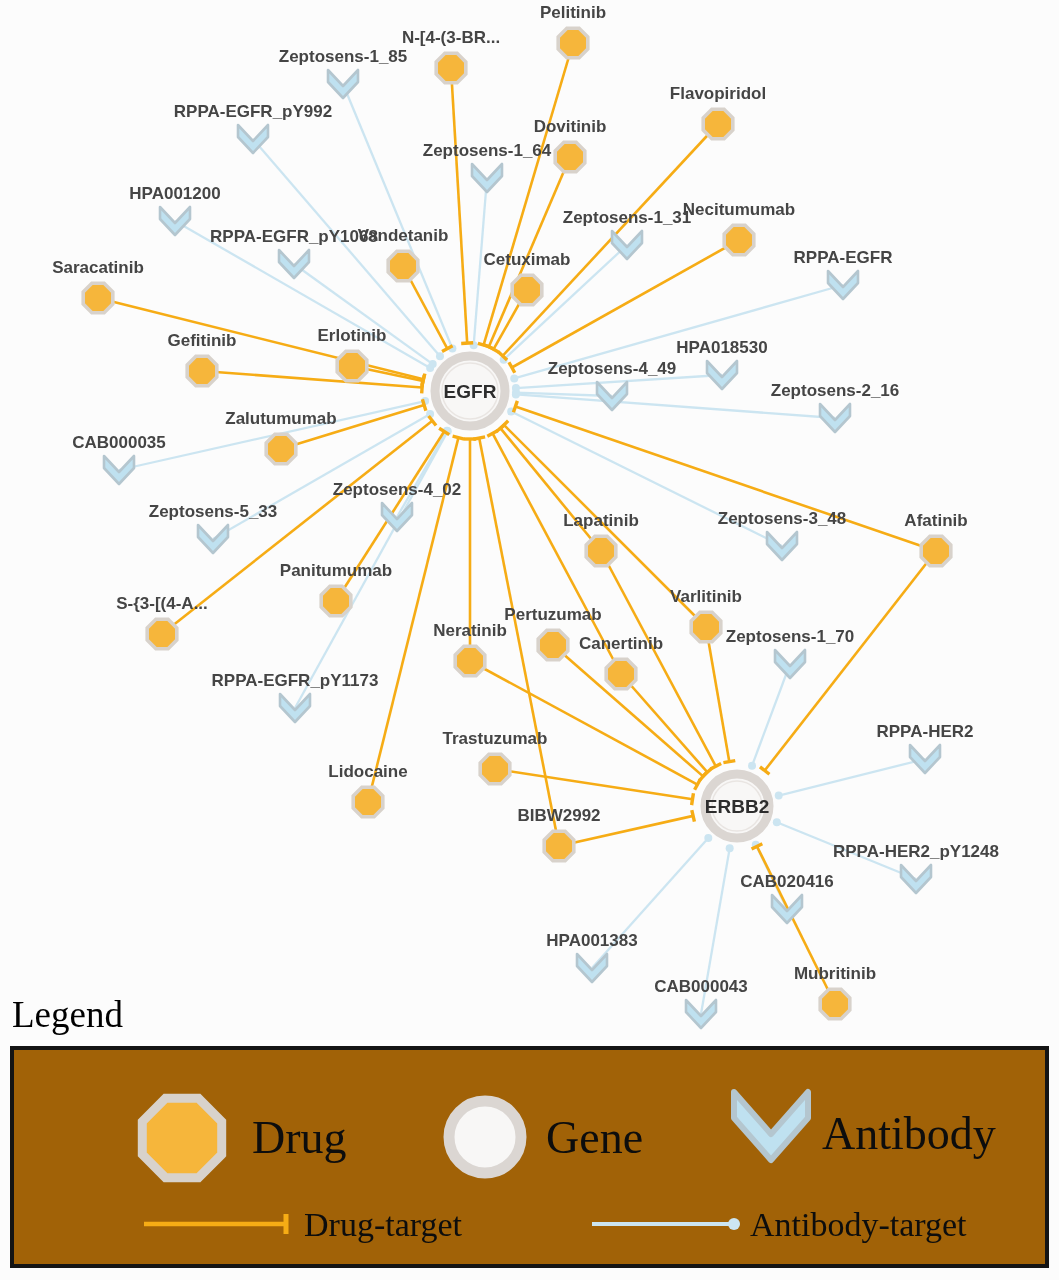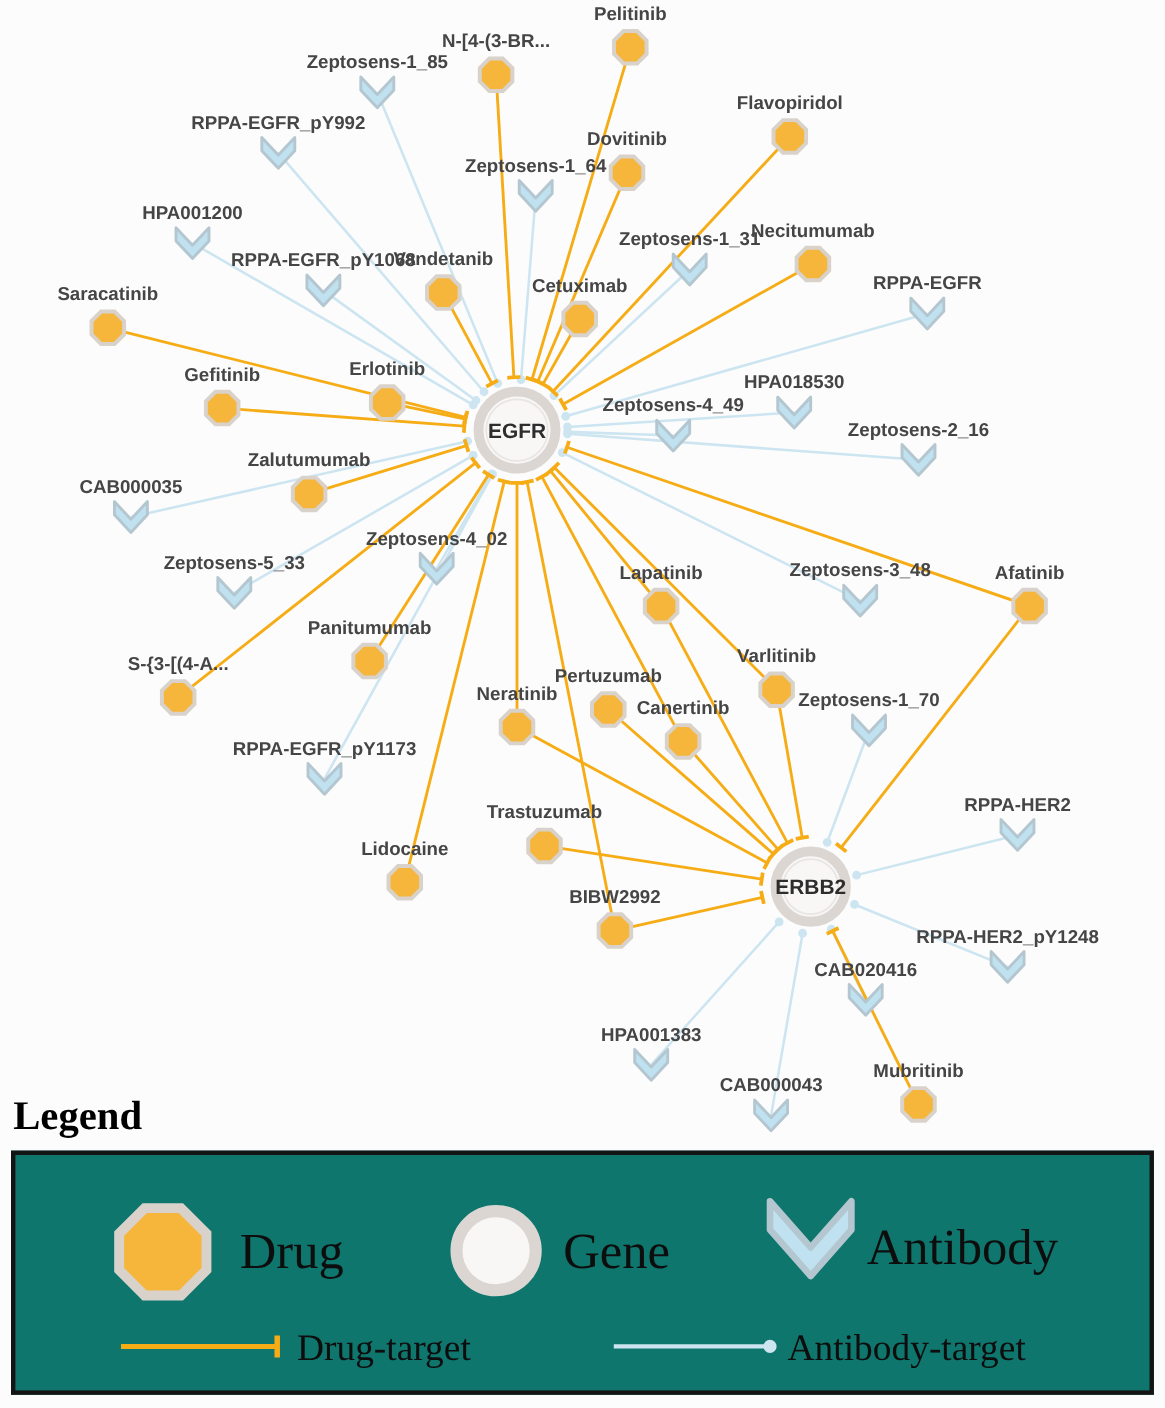--- a/index.html
+++ b/index.html
@@ -15,26 +15,26 @@
     font-family: "Liberation Sans", sans-serif;
     font-size: 17px; font-weight: 700; fill: #454545;
   }
   .gene-label {
     font-family: "Liberation Sans", sans-serif;
     font-size: 19px; font-weight: 700; fill: #2d2d2d;
   }
   .legend-title {
     position: absolute; left: 12px; top: 993px;
     font-family: "Liberation Serif", serif;
-    font-size: 37px; font-weight: 700; color: #000;
+    font-size: 37px; font-weight: 400; color: #000;
   }
   .legend-box {
     position: absolute; left: 10px; top: 1046px;
     width: 1039px; height: 222px;
-    border: 4px solid #141414; background: #0f766e;
+    border: 4px solid #141414; background: #a16207; padding-left: 34px;
   }
   .legend-big  { font-family: "Liberation Serif", serif; font-size: 46px; fill: #0d0d0d; }
   .legend-mid  { font-family: "Liberation Serif", serif; font-size: 34px; fill: #0d0d0d; }
 </style>
 </head>
 <body>
 
 <div class="page">
 
   <svg id="net" width="1059" height="1045" viewBox="0 0 1059 1045">

